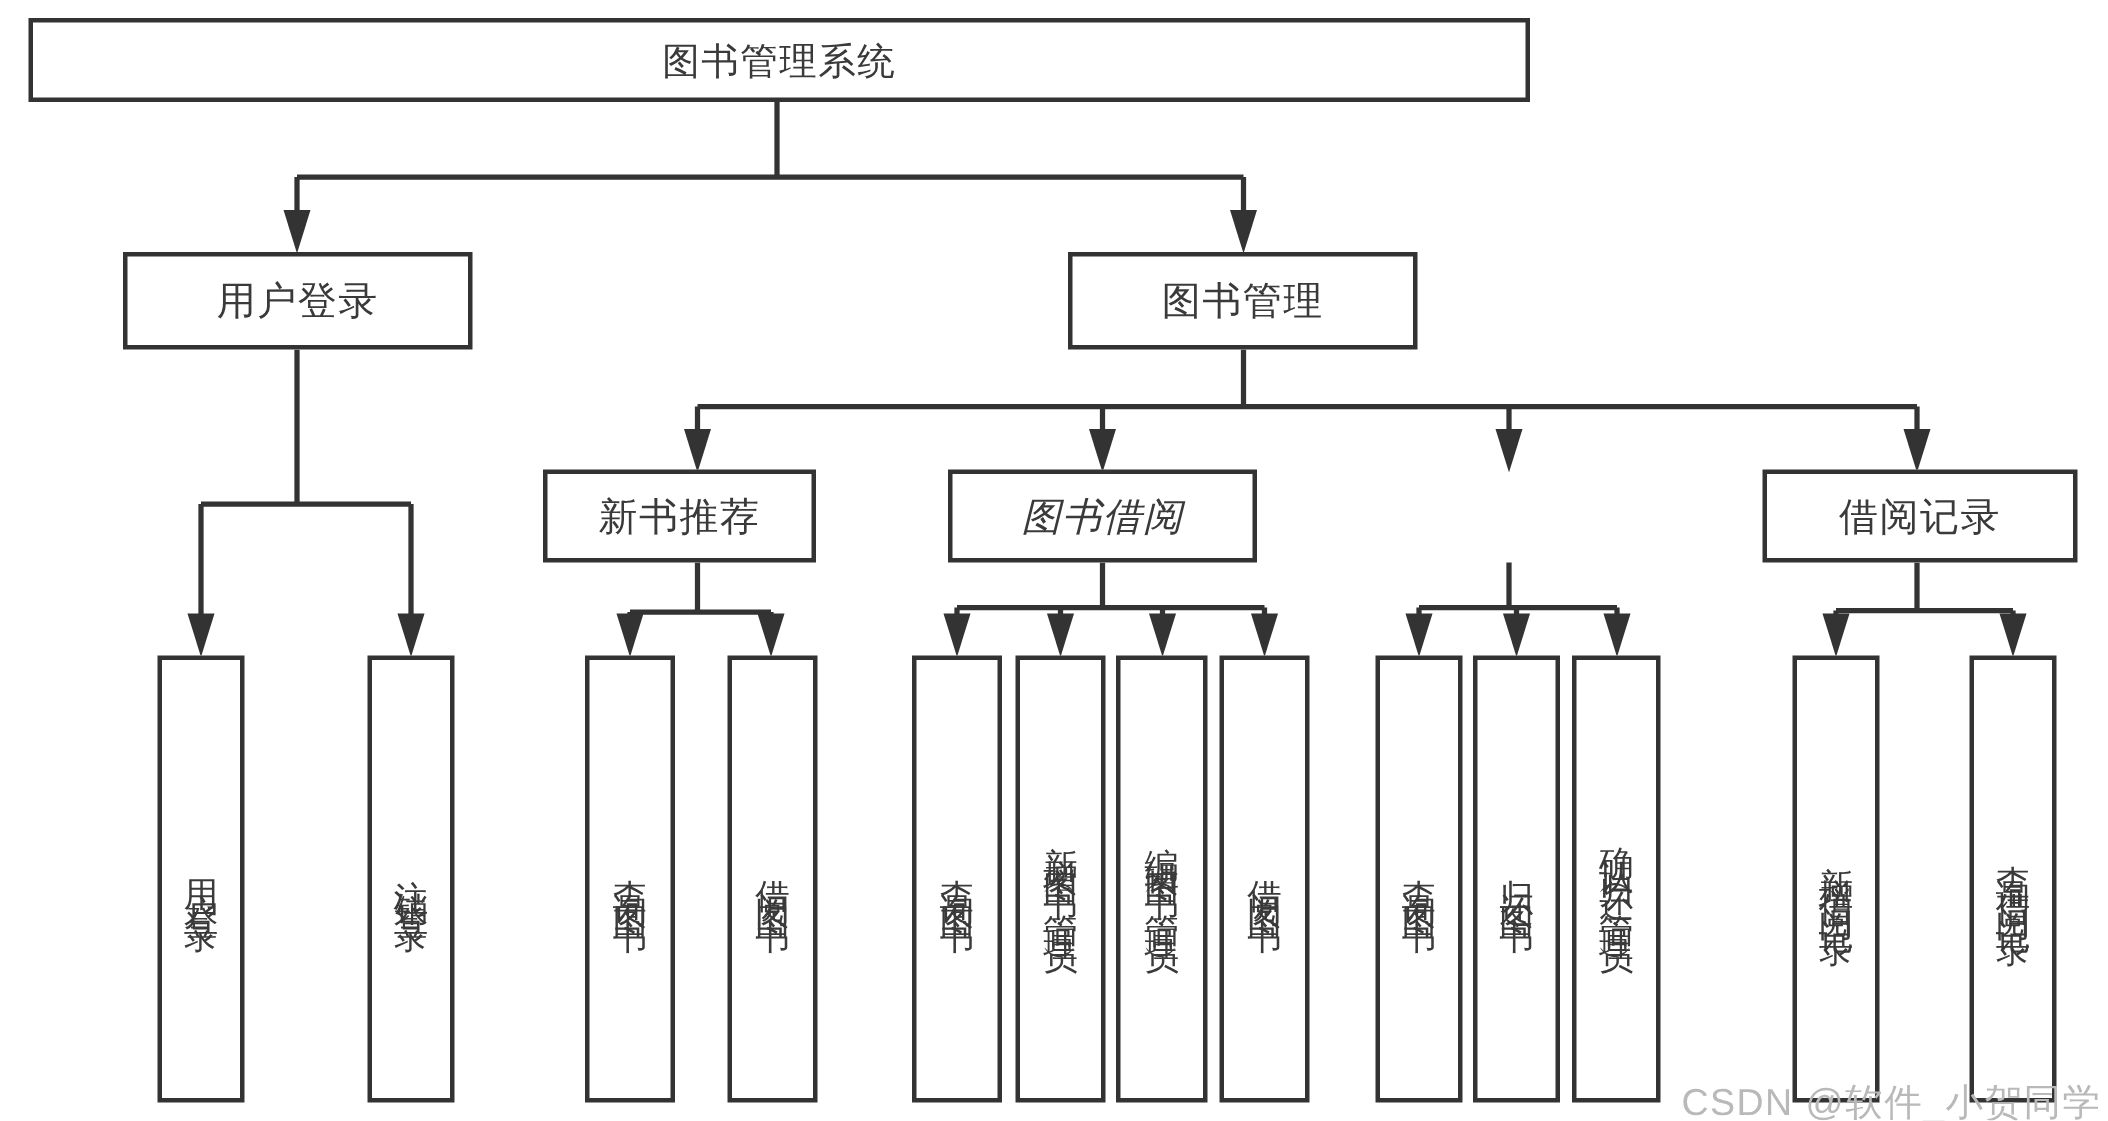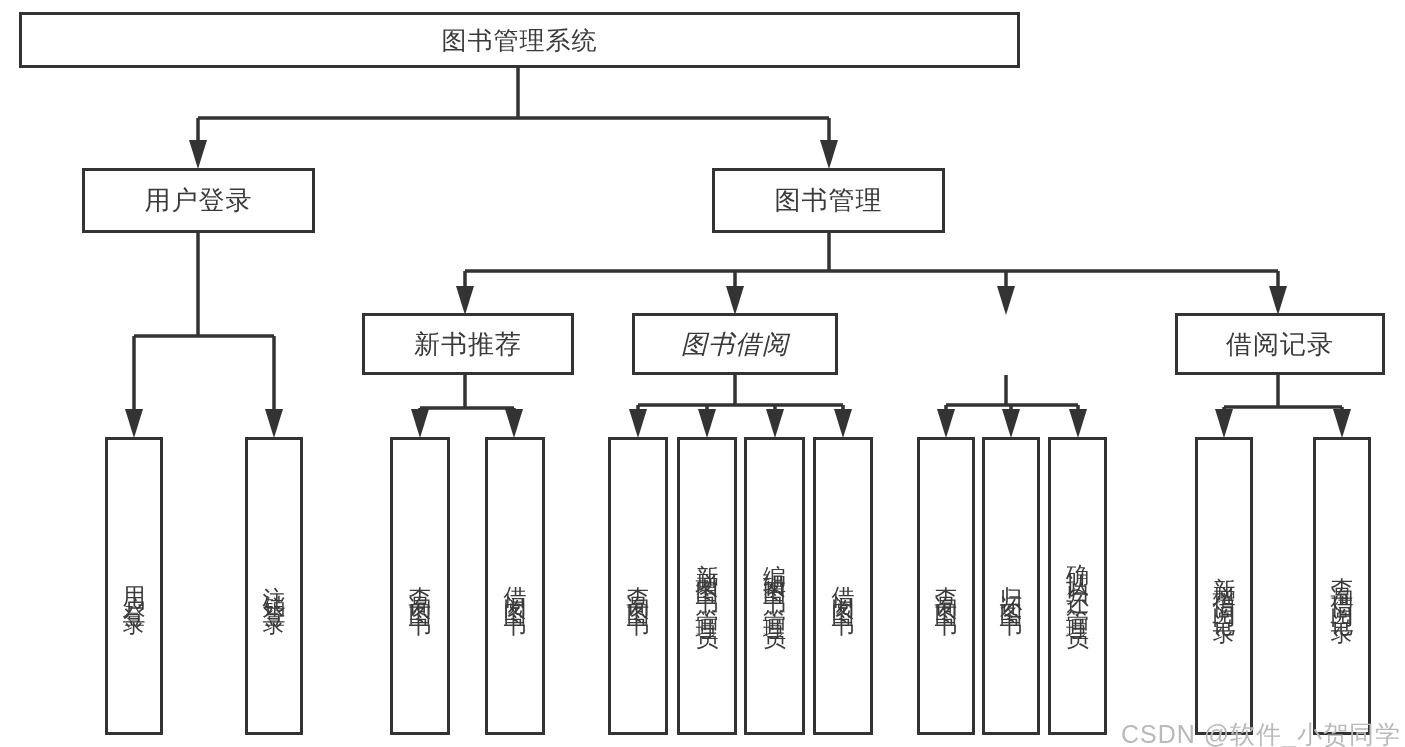--- a/index.html
+++ b/index.html
@@ -97,21 +97,21 @@
     <span class="hlabel">图书管理系统</span>
   </div>
 
   <div class="box" style="left:82px; top:168px; width:233px; height:65px;">
     <span class="hlabel">用户登录</span>
   </div>
   <div class="box" style="left:712px; top:168px; width:233px; height:65px;">
     <span class="hlabel">图书管理</span>
   </div>
 
-  <div class="box" style="left:362px; top:313px; width:212px; height:62px;">
+  <div class="box" style="left:362px; top:313px; width:182px; height:62px;">
     <span class="hlabel">新书推荐</span>
   </div>
   <div class="box" style="left:632px; top:313px; width:206px; height:62px;font-style:italic;">
     <span class="hlabel">图书借阅</span>
   </div>
   <div class="box" style="left:1175px; top:313px; width:210px; height:62px;">
     <span class="hlabel">借阅记录</span>
   </div>
 
   <div class="box" style="left:105px; top:437px; width:58px; height:298px;">

